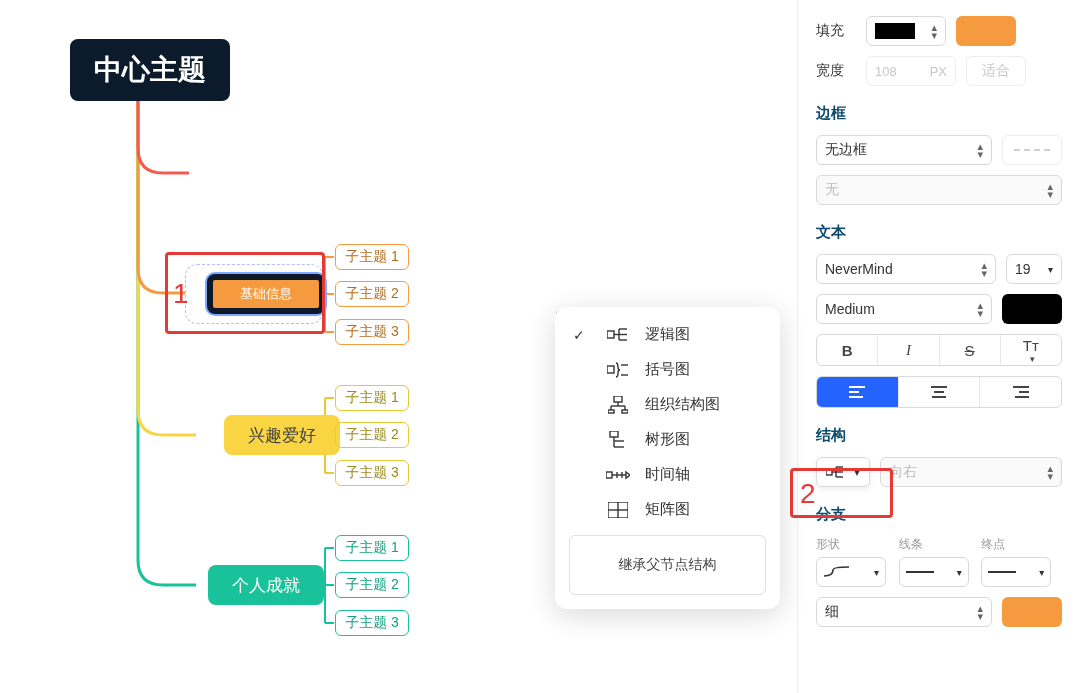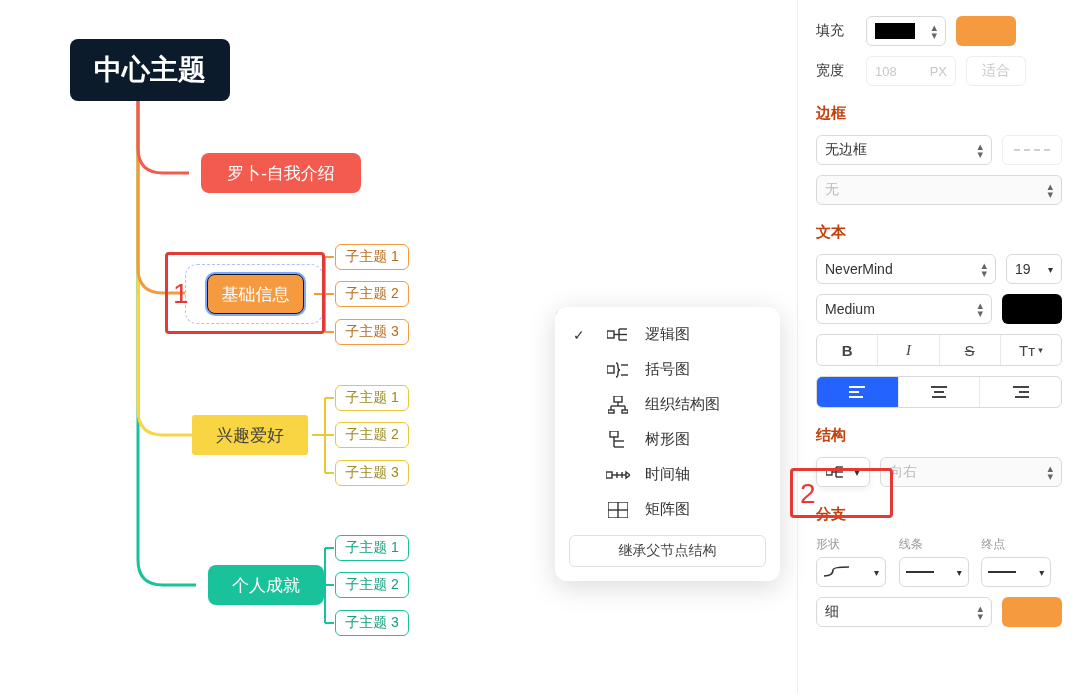--- a/index.html
+++ b/index.html
@@ -2,51 +2,51 @@
 <html><head>
 <meta charset="utf-8">
 <style>
   * { box-sizing: border-box; margin: 0; padding: 0; }
   html, body { width: 1080px; height: 693px; font-family: -apple-system, "Segoe UI", Arial, sans-serif; background: #fff; overflow: hidden; }
   .canvas { position: absolute; left: 0; top: 0; width: 797px; height: 693px; }
   .sidebar { position: absolute; right: 0; top: 0; width: 283px; height: 693px; border-left: 1px solid #eee; padding: 0 18px; font-size: 14px; color: #333; }
   .node { position: absolute; display: flex; align-items: center; justify-content: center; border-radius: 10px; font-size: 18px; margin-left: 12px; }
   .center-node { left: 58px; top: 39px; width: 160px; height: 62px; background: #0b1b2b; color: #fff; font-size: 28px; font-weight: 600; border-radius: 8px; }
   .red-node { left: 189px; top: 153px; width: 160px; height: 40px; background: #f45b4f; color: #fff; font-size: 17px; border-radius: 8px; }
-  .orange-node { left: 195px; top: 274px; width: 97px; height: 40px; background: #f59a3e; color: #fff; font-size: 17px; border-radius: 8px; border: 1px solid #0f172a; box-shadow: 0 0 0 2px #7aa9ff; }
+  .orange-node { left: 195px; top: 274px; width: 118px; height: 40px; background: #f59a3e; color: #fff; font-size: 13px; border-radius: 8px; border: 6px solid #0f172a; box-shadow: 0 0 0 2px #7aa9ff; }
   .orange-wrap { position:absolute; left:185px; top:264px; width:138px; height:60px; border-radius:12px; border:1px dashed rgba(120,150,255,0.6);}
-  .yellow-node { left: 180px; top: 415px; width: 116px; height: 40px; background: #f9d543; color: #444; font-size: 17px; border-radius: 3px; }
+  .yellow-node { left: 212px; top: 415px; width: 116px; height: 40px; background: #f9d543; color: #444; font-size: 17px; border-radius: 8px; }
   .green-node { left: 196px; top: 565px; width: 116px; height: 40px; background: #19c29a; color: #fff; font-size: 17px; border-radius: 8px; }
   .sub { position: absolute; width: 74px; height: 26px; border-radius: 6px; font-size: 14px; display:flex; align-items:center; justify-content:center; }
   .sub-orange { border:1px solid #f59a3e; color:#b56b1d; }
   .sub-yellow { border:1px solid #e6c936; color:#9a8a1f; }
   .sub-green  { border:1px solid #19c29a; color:#12a07e; }
   .anno { position:absolute; border:3px solid #e53935; border-radius:4px; }
   .anno-num { position:absolute; color:#e53935; font-size:28px; font-weight:500; }
   .popup { position:absolute; left:555px; top:307px; width:225px; background:#fff; border-radius:12px; box-shadow:0 6px 28px rgba(0,0,0,0.15); padding:10px 0; font-size:15px; color:#333; }
   .popup-item { display:flex; align-items:center; gap:14px; padding:8px 20px 8px 50px; position:relative; cursor:pointer; }
   .popup-item .chk { position:absolute; left:18px; font-size:14px;}
   .popup-icon { width:26px; display:inline-flex; justify-content:center; font-size:15px;}
-  .popup-footer { margin:8px 14px 4px; text-align:center; border:1px solid #e0e0e0; border-radius:6px; padding:6px 0; font-size:14px; color:#444; cursor:pointer;}
+  .popup-footer { margin:8px 14px 4px; text-align:center; border:1px solid #e0e0e0; border-radius:6px; padding:20px 0; font-size:14px; color:#444; cursor:pointer;}
   
   .row { display:flex; align-items:center; gap:10px; margin-bottom:10px; }
-  .section-title { font-weight:700; font-size:15px; margin:18px 0 12px; color:#c2410c;}
+  .section-title { font-weight:700; font-size:15px; margin:18px 0 12px; color:#0c4a6e;}
   .sel { display:flex; align-items:center; justify-content:space-between; border:1px solid #d9d9d9; border-radius:6px; height:30px; padding:0 8px; background:#fff; font-size:14px; color:#333; cursor:pointer;}
   .sel .caret { font-size:11px; color:#666; line-height:8px; display:flex; flex-direction:column;}
   .swatch-orange { width:60px; height:30px; background:#f59a3e; border-radius:6px; cursor:pointer;}
   .swatch-black  { width:60px; height:30px; background:#000; border-radius:6px; cursor:pointer;}
   .small-swatch-black { width:40px; height:16px; background:#000; }
   .disabled { color:#bbb; background:#fafafa; }
   .btn-ghost { display:flex; align-items:center; justify-content:center; height:30px; border-radius:6px; border:1px solid #eee; color:#c7c7c7; font-size:14px; width:60px;}
   .input-dis { display:flex; align-items:center; justify-content:space-between; height:30px; width:90px; border:1px solid #eee; border-radius:6px; padding:0 8px; color:#c7c7c7; font-size:13px;}
   .dash-prev { width:60px; height:30px; border:1px solid #eee; border-radius:6px; display:flex; align-items:center; justify-content:center;}
   .dash-line { width:36px; border-top:2px dashed #d0d0d0;}
   .fmt-row { display:flex; border:1px solid #d9d9d9; border-radius:6px; overflow:hidden; height:32px;}
   .fmt-cell { flex:1; display:flex; align-items:center; justify-content:center; border-right:1px solid #e8e8e8; font-size:15px; cursor:pointer; color:#444; }
-  .fmt-cell:last-child{border-right:none;}
+  .fmt-cell:last-child{border-right:none;flex-direction:column;}
   .fmt-row.align .fmt-cell.active { background:#2563ff; color:#fff; }
   .mini-label { font-size:12px; color:#999; }
   .shape-sel { display:flex; align-items:center; justify-content:space-between; border:1px solid #d9d9d9; border-radius:6px; height:30px; padding:0 6px; width:70px; cursor:pointer;}
   .struct-sel { display:flex; align-items:center; justify-content:center; gap:8px; border:1px solid #d9d9d9; border-radius:6px; height:30px; padding:0 8px; width:54px; cursor:pointer; box-shadow:0 2px 6px rgba(0,0,0,0.08);}
   svg { display:block; }
 </style>
 </head>
 <body>
 
 <div class="canvas">
@@ -58,21 +58,20 @@
     <path d="M138 101 V148 Q138 173 163 173 H189" stroke="#f45b4f" stroke-width="3" fill="none"></path>
 
     <path d="M314 294 H325 M325 257 V332 M325 257 H334 M325 294 H334 M325 332 H334" stroke="#f59a3e" stroke-width="2" fill="none"></path>
 
     <path d="M312 435 H325 M325 398 V473 M325 398 H334 M325 435 H334 M325 473 H334" stroke="#e6c936" stroke-width="2" fill="none"></path>
 
     <path d="M312 585 H325 M325 548 V623 M325 548 H334 M325 585 H334 M325 623 H334" stroke="#19c29a" stroke-width="2" fill="none"></path>
   </svg>
 
   <div class="node center-node">中心主题</div>
-  <div class="node red-node">罗卜-自我介绍</div>
 
   <div class="orange-wrap"></div>
   <div class="node orange-node">基础信息</div>
   <div class="sub sub-orange" style="left:335px; top:244px">子主题 1</div>
   <div class="sub sub-orange" style="left:335px; top:281px">子主题 2</div>
   <div class="sub sub-orange" style="left:335px; top:319px">子主题 3</div>
 
   <div class="node yellow-node">兴趣爱好</div>
   <div class="sub sub-yellow" style="left:335px; top:385px">子主题 1</div>
   <div class="sub sub-yellow" style="left:335px; top:422px">子主题 2</div>

